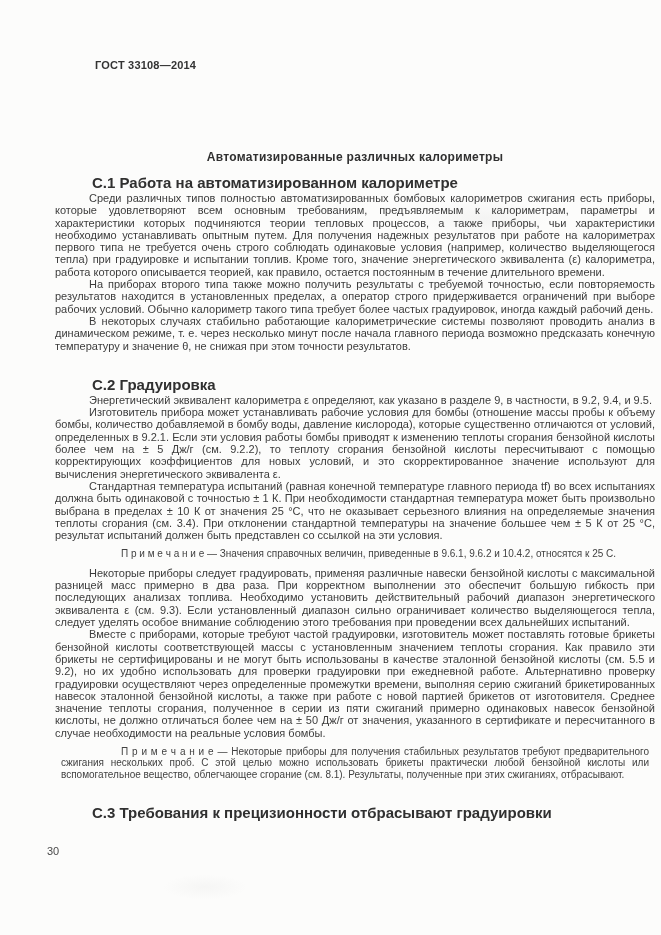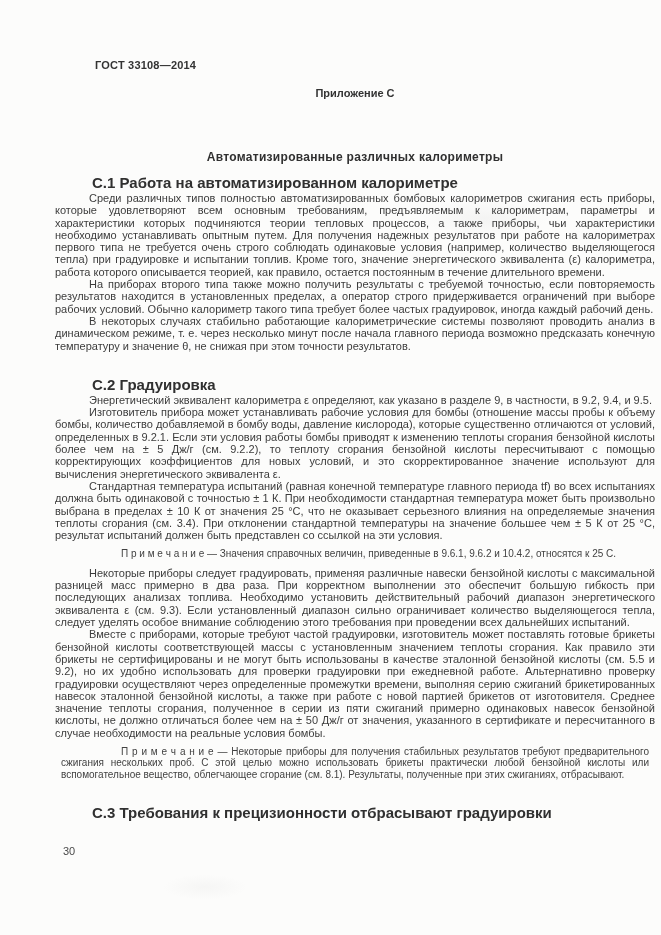--- a/index.html
+++ b/index.html
@@ -79,35 +79,34 @@
   .content p.note {
     font-size: 10px;
     line-height: 11.4px;
     text-indent: 60px;
     margin: 7px 6px;
     color: #424242;
   }
   .content p.spaced { margin-top: 7px; }
   .page-number {
     position: absolute;
-    left: 63px;
+    left: 47px;
     top: 845px;
     font-size: 11px;
     color: #4a4a4a;
   }
 </style>
 </head>
 <body>
 
 <div class="page">
 
   <div class="running-header">ГОСТ 33108—2014</div>
 
   <div class="annex-block">
-    <div>Приложение С</div>
   </div>
 
   <h1 class="doc-title">Автоматизированные различных калориметры</h1>
 
   <div class="content">
 
     <h2 class="h">С.1  Работа на автоматизированном калориметре</h2>
     <p class="first">Среди различных типов полностью автоматизированных бомбовых калориметров сжигания есть приборы, которые удовлетворяют всем основным требованиям, предъявляемым к калориметрам, параметры и характеристики которых подчиняются теории тепловых процессов, а также приборы, чьи характеристики необходимо устанавливать опытным путем. Для получения надежных результатов при работе на калориметрах первого типа не требуется очень строго соблюдать одинаковые условия (например, количество выделяющегося тепла) при градуировке и испытании топлив. Кроме того, значение энергетического эквивалента (ε) калориметра, работа которого описывается теорией, как правило, остается постоянным в течение длительного времени.</p>
     <p>На приборах второго типа также можно получить результаты с требуемой точностью, если повторяемость результатов находится в установленных пределах, а оператор строго придерживается ограничений при выборе рабочих условий. Обычно калориметр такого типа требует более частых градуировок, иногда каждый рабочий день.</p>
     <p>В некоторых случаях стабильно работающие калориметрические системы позволяют проводить анализ в динамическом режиме, т. е. через несколько минут после начала главного периода возможно предсказать конечную температуру и значение θ, не снижая при этом точности результатов.</p>

